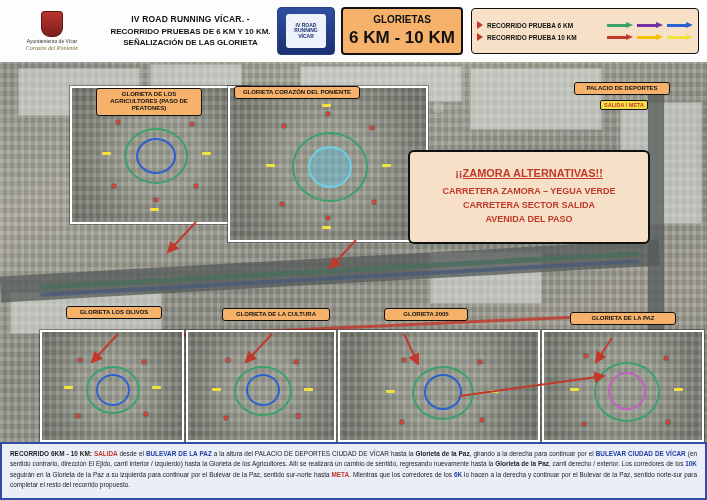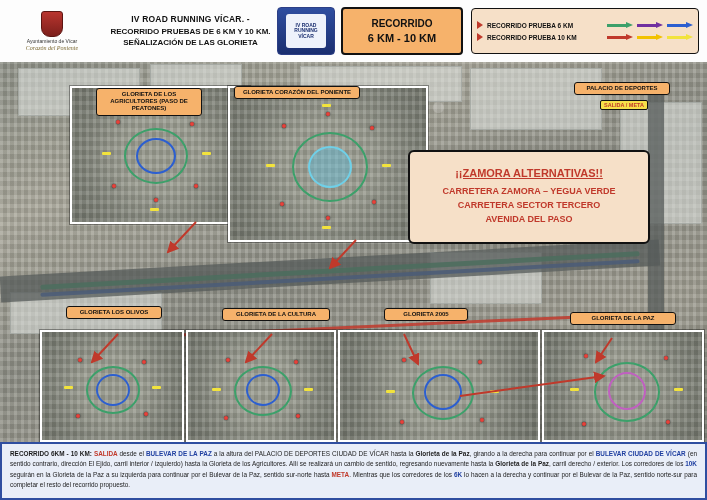--- a/index.html
+++ b/index.html
@@ -45,21 +45,21 @@
     display:flex;align-items:center;justify-content:center;
     font-size:5px;color:#1b2f70;text-align:center;font-weight:bold;line-height:1.1;
   }
 
   .recorrido-box{
     width:118px;height:44px;margin-right:8px;
     background:#f6b26b;border:2px solid #111;border-radius:4px;
     display:flex;flex-direction:column;align-items:center;justify-content:center;
   }
   .recorrido-box .t1{font-size:10px;font-weight:bold;color:#111;}
-  .recorrido-box .t2{font-size:11px;font-weight:bold;color:#111;margin-top:3px;}
+  .recorrido-box .t2{font-size:17px;font-weight:bold;color:#111;margin-top:3px;}
 
   .legend-box{
     width:228px;height:46px;margin-right:8px;
     background:#f6e0c8;border:1.5px solid #111;border-radius:4px;
     display:flex;flex-direction:column;justify-content:center;padding:3px 5px;
     box-sizing:border-box;
   }
   .legend-row{display:flex;align-items:center;gap:4px;margin:2px 0;}
   .legend-row .lbl{font-size:6.5px;font-weight:bold;color:#111;flex:1;}
   .tri{width:0;height:0;border-top:4px solid transparent;border-bottom:4px solid transparent;border-left:6px solid #c0392b;}
@@ -155,21 +155,21 @@
       <div class="l1">IV ROAD RUNNING VÍCAR. -</div>
       <div class="l3">RECORRIDO PRUEBAS DE 6 KM Y 10 KM.</div>
       <div class="l4">SEÑALIZACIÓN DE LAS GLORIETA</div>
     </div>
 
     <div class="logo-badge">
       <div class="inner">IV ROAD RUNNING VÍCAR</div>
     </div>
 
     <div class="recorrido-box">
-      <div class="t1">RECORRIDO</div>
+      <div class="t1">GLORIETAS</div>
       <div class="t2">6 KM - 10 KM</div>
     </div>
 
     <div class="legend-box">
       <div class="legend-row">
         <span class="tri"></span>
         <span class="lbl">RECORRIDO PRUEBA 6 KM</span>
         <span class="arrow">
             <span class="shaft" style="background:#3ca06a"></span>
             <span class="head" style="border-left-color:#3ca06a"></span>
@@ -252,21 +252,21 @@
         <div class="ycone" style="left:92px;top:138px;"></div>
     </div>
     <div class="maplabel" style="left:234px;top:24px;width:126px;">GLORIETA CORAZÓN DEL PONIENTE</div>
 
     <div class="maplabel" style="left:574px;top:20px;width:96px;">PALACIO DE DEPORTES</div>
     <div class="salida-meta" style="left:600px;top:38px;">SALIDA / META</div>
 
     <div class="alt-box" style="left:408px;top:88px;width:242px;height:94px;">
       <div class="ttl">¡¡ZAMORA ALTERNATIVAS!!</div>
       <div class="ln">CARRETERA ZAMORA – YEGUA VERDE</div>
-      <div class="ln">CARRETERA SECTOR TERCERO</div>
+      <div class="ln">CARRETERA SECTOR SALIDA</div>
       <div class="ln">AVENIDA DEL PASO</div>
     </div>
 
     <div class="maplabel" style="left:66px;top:244px;width:96px;">GLORIETA LOS OLIVOS</div>
     <div class="maplabel" style="left:222px;top:246px;width:108px;">GLORIETA DE LA CULTURA</div>
     <div class="maplabel" style="left:384px;top:246px;width:84px;">GLORIETA 2005</div>
     <div class="maplabel" style="left:570px;top:250px;width:106px;">GLORIETA DE LA PAZ</div>
 
     <div class="inset" style="left:40px;top:268px;width:140px;height:108px;">
       <div class="sat2"></div>

